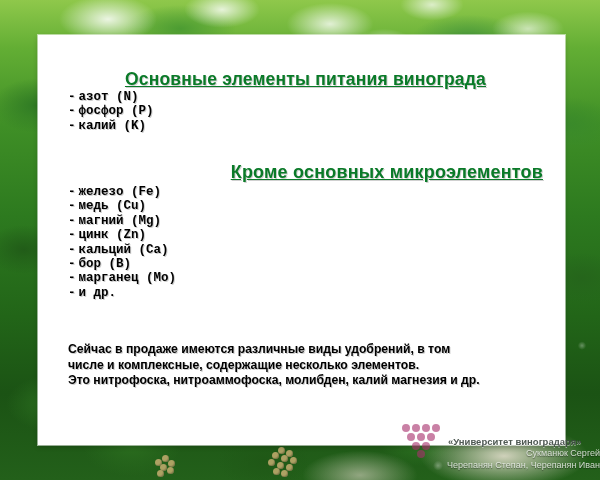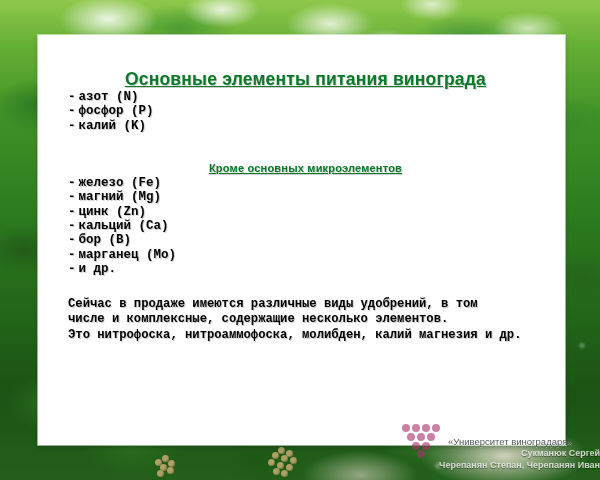--- a/index.html
+++ b/index.html
@@ -121,29 +121,30 @@
     text-decoration: underline;
     letter-spacing: .2px;
     text-shadow: 1px 1px 0 rgba(150,150,150,.45);
   }
   .heading-1 {
     font-size: 17.5px;
     margin: 16px 0 0 0;
     line-height: 1.2;
   }
   .heading-2 {
-    font-size: 11px;
+    font-size: 18px;
     line-height: 1.32;
     margin: 0;
+    text-align: right;
   }
 
   .block-main-list { margin-top: 16px; }
   .block-heading-2 { margin-top: 28px; }
   .block-micro-list { margin-top: 18px; }
-  .block-note      { margin-top: 20px; font-family: Liberation Mono, monospace; }
+  .block-note      { margin-top: 42px; }
 
   
   .nutrient-list {
     list-style: none;
     margin: 0;
     padding: 0;
     font-family: Liberation Mono, monospace;
   }
   .nutrient-list li {
     color: #000000;
@@ -186,38 +187,38 @@
   .wm-logo i {
     position: absolute;
     width: 8px;
     height: 8px;
     border-radius: 50%;
     background: #a8306c;
     opacity: .85;
   }
   .wm-text {
     font-size: 9.5px;
-    font-weight: normal;
+    font-weight: bold;
     color: #3f4a44;
     white-space: nowrap;
     opacity: .92;
     text-shadow: 0 1px 0 rgba(255,255,255,.5);
   }
 
   
   .credit {
     position: absolute;
     left: 406px;
     top: 447px;
     width: 194px;
     pointer-events: none;
   }
   .credit div {
     font-size: 9px;
-    font-weight: bold;
+    font-weight: normal;
     color: #e9eee8;
     line-height: 12px;
     white-space: nowrap;
     text-shadow: 0 1px 1px rgba(0,0,0,.55);
     opacity: .85;
   }
   .credit .credit-line-1 { text-align: right; }
   .credit .credit-line-2 { text-align: right; }
 </style>
 </head>
@@ -265,20 +266,23 @@
         </li>
       </ul>
 
       <div class="block-heading-2">
         <div class="heading heading-2">Кроме основных микроэлементов</div>
       </div>
 
       <ul class="nutrient-list block-micro-list">
         <li>
           <span class="dash">-</span><span>железо (Fe)</span>
+        </li>
+        <li>
+          <span class="dash">-</span><span>медь (Cu)</span>
         </li>
         <li>
           <span class="dash">-</span><span>магний (Mg)</span>
         </li>
         <li>
           <span class="dash">-</span><span>цинк (Zn)</span>
         </li>
         <li>
           <span class="dash">-</span><span>кальций (Ca)</span>
         </li>

